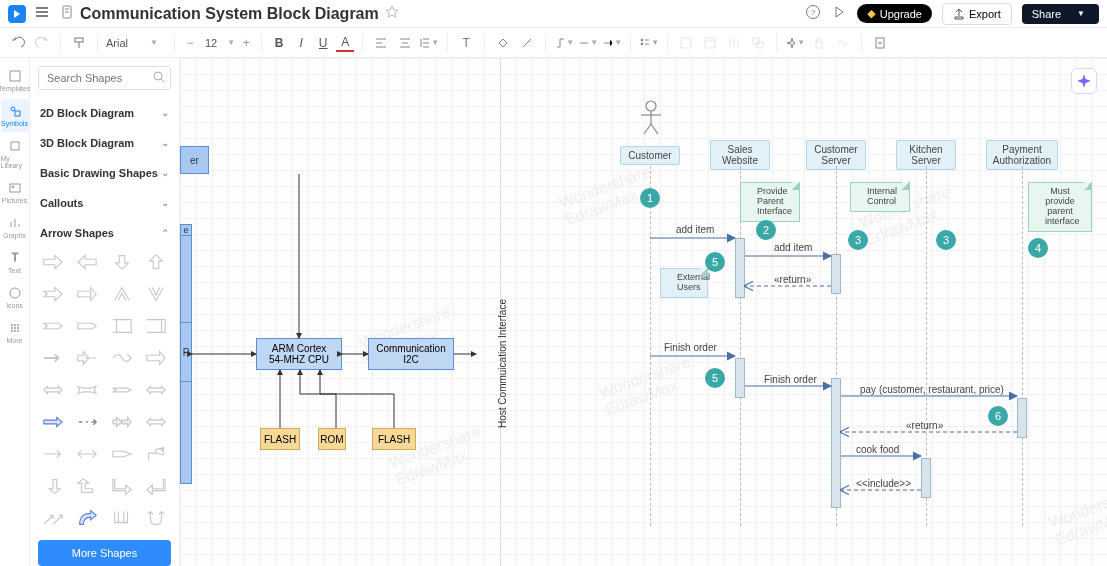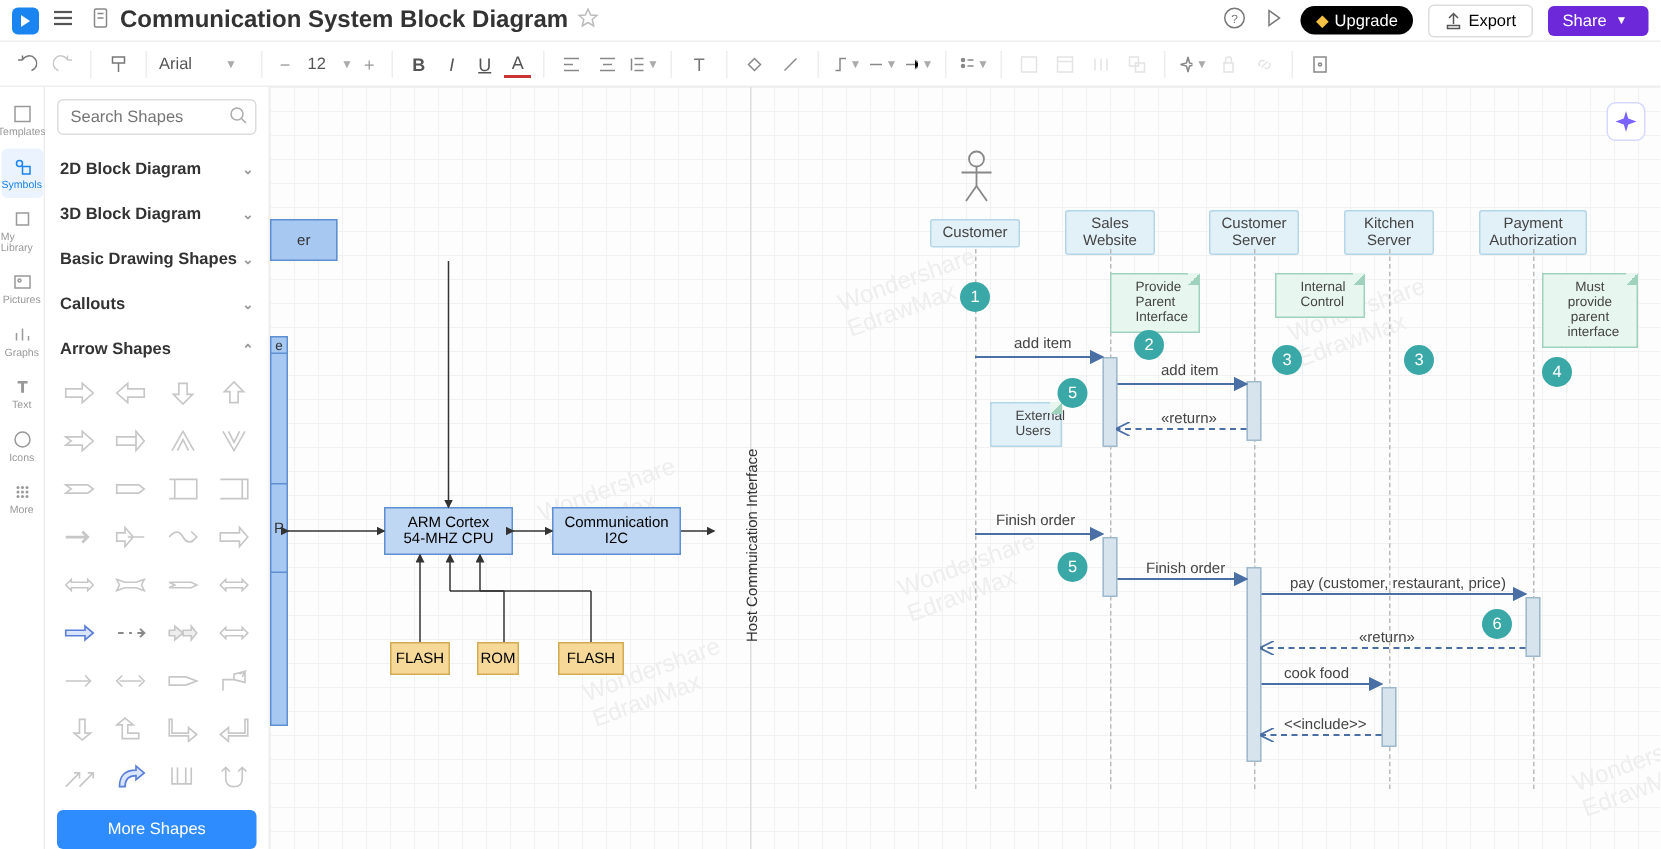--- a/index.html
+++ b/index.html
@@ -12,21 +12,21 @@
 .hamburger { width:16px; margin-right:10px; cursor:pointer;}
 .doc-icon { width:14px; margin-right:6px;}
 .doc-title { font-weight:600; font-size:16px; color:#333; margin-right:6px;}
 .star-icon { width:14px; color:#aaa; cursor:pointer;}
 .top-header .spacer{flex:1;}
 .top-right { display:flex; align-items:center; gap:10px;}
 .help-icon, .play-icon { width:16px; cursor:pointer;}
 .upgrade-btn { background:#000; color:#fff; border-radius:14px; padding:3px 10px; font-size:11px; display:flex; align-items:center; gap:4px; cursor:pointer;}
 .upgrade-btn .diamond{color:#f6c244;}
 .export-btn { border:1px solid #ddd; border-radius:4px; padding:4px 10px; font-size:11px; display:flex; align-items:center; gap:4px; cursor:pointer; background:#fff;}
-.share-btn { background:#6d28d9; color:#fff; border-radius:4px; padding:4px 14px 4px 10px; font-size:11px; display:flex; align-items:center; gap:6px; cursor:pointer;}
+.share-btn { background:#0f172a; color:#fff; border-radius:4px; padding:4px 14px 4px 10px; font-size:11px; display:flex; align-items:center; gap:16px; cursor:pointer;}
 .share-caret{font-size:8px;}
 
 
 .toolbar { height: 30px; display:flex; align-items:center; padding:0 8px; border-bottom:1px solid #eee; gap:4px;}
 .tb-btn{width:20px;height:20px;display:flex;align-items:center;justify-content:center;color:#777;border-radius:3px;}
 .tb-btn.disabled{opacity:.4;}
 .tb-sep{width:1px;height:18px;background:#eee;margin:0 4px;}
 .font-select{border:none;font-size:11px;color:#555;width:60px;background:transparent;display:flex;align-items:center;gap:20px;}
 .font-size-group{display:flex;align-items:center;gap:4px;}
 .font-size-group .num{font-size:11px;color:#555;padding:0 4px;}
@@ -577,21 +577,21 @@
     <div class="canvas">
       <div class="page-sep"></div>
 
       <div class="watermark" style="left:180px; top:260px;">Wondershare<br>EdrawMax</div>
       <div class="watermark" style="left:210px; top:380px;">Wondershare<br>EdrawMax</div>
       <div class="watermark" style="left:380px; top:120px;">Wondershare<br>EdrawMax</div>
       <div class="watermark" style="left:420px; top:310px;">Wondershare<br>EdrawMax</div>
       <div class="watermark" style="left:680px; top:140px;">Wondershare<br>EdrawMax</div>
       <div class="watermark" style="left:870px; top:440px;">Wondershare<br>EdrawMax</div>
 
-      <div class="blue-box" style="left:0; top:88px; width:45px; height:28px;">er</div>
+      <div class="blue-box" style="left:0; top:88px; width:29px; height:28px;">er</div>
       <div class="big-blue" style="left:0; top:166px; width:12px; height:260px;"></div>
       <div class="blue-box" style="left:0; top:166px; width:12px; height:12px; font-size:9px;">e</div>
       <div class="blue-box" style="left:0; top:264px; width:12px; height:60px; font-size:10px;">P</div>
       <div class="cpu-box" style="left:76px; top:280px; width:86px; height:32px;">
         <span>ARM Cortex</span>
           <span>54-MHZ CPU</span>
       </div>
       <div class="cpu-box" style="left:188px; top:280px; width:86px; height:32px;">
         <span>Communication</span>
           <span>I2C</span>

